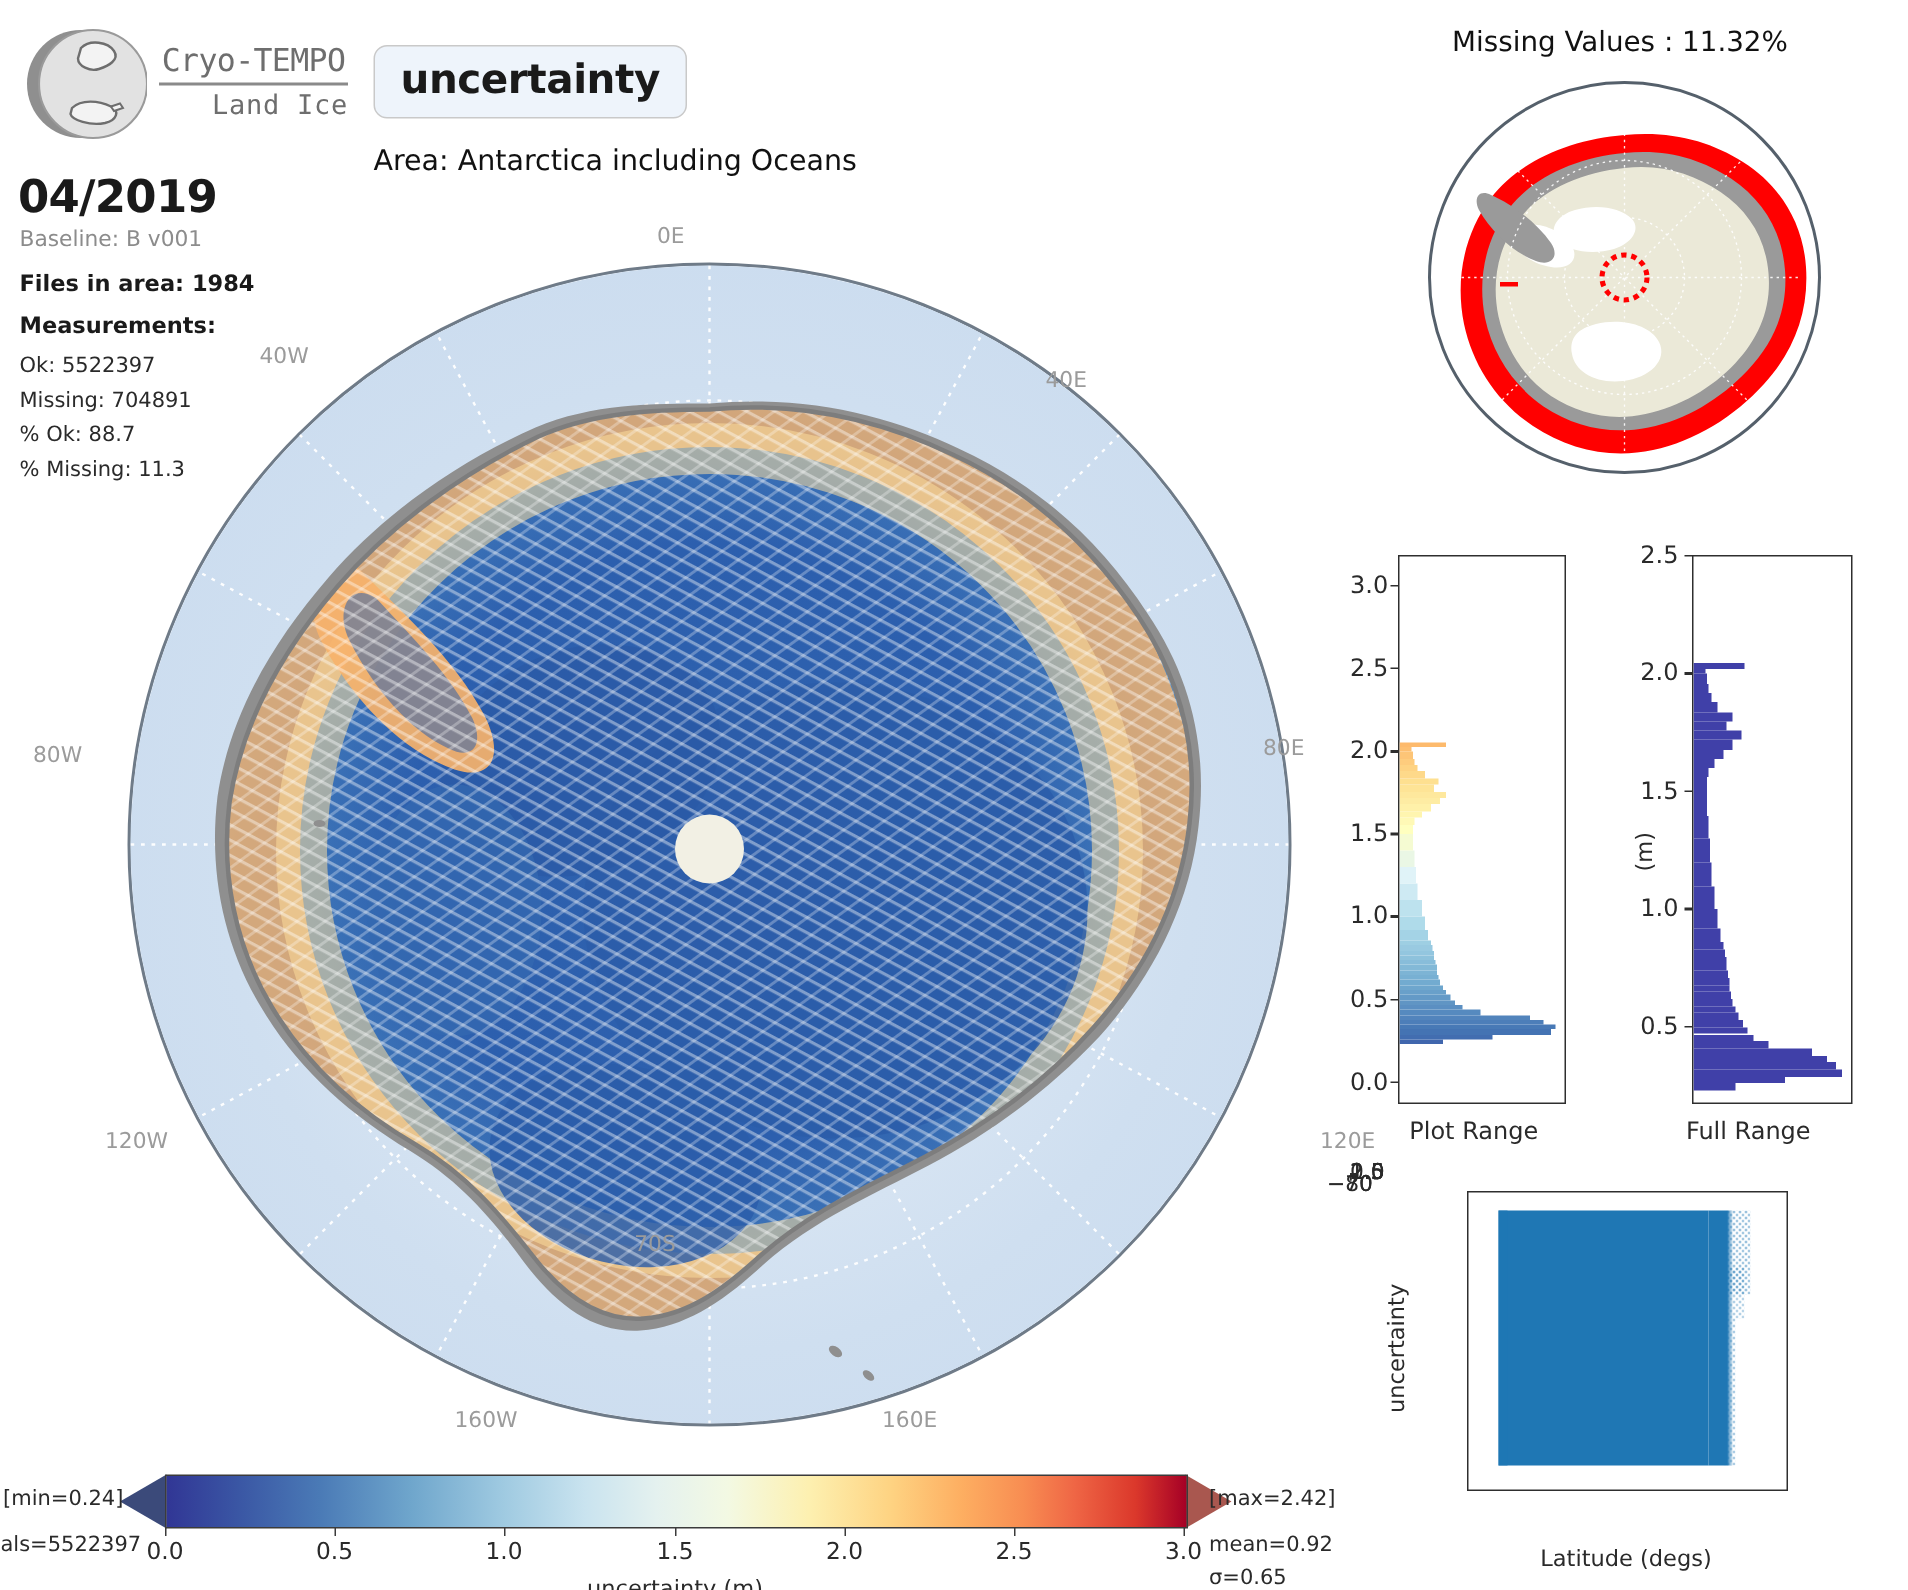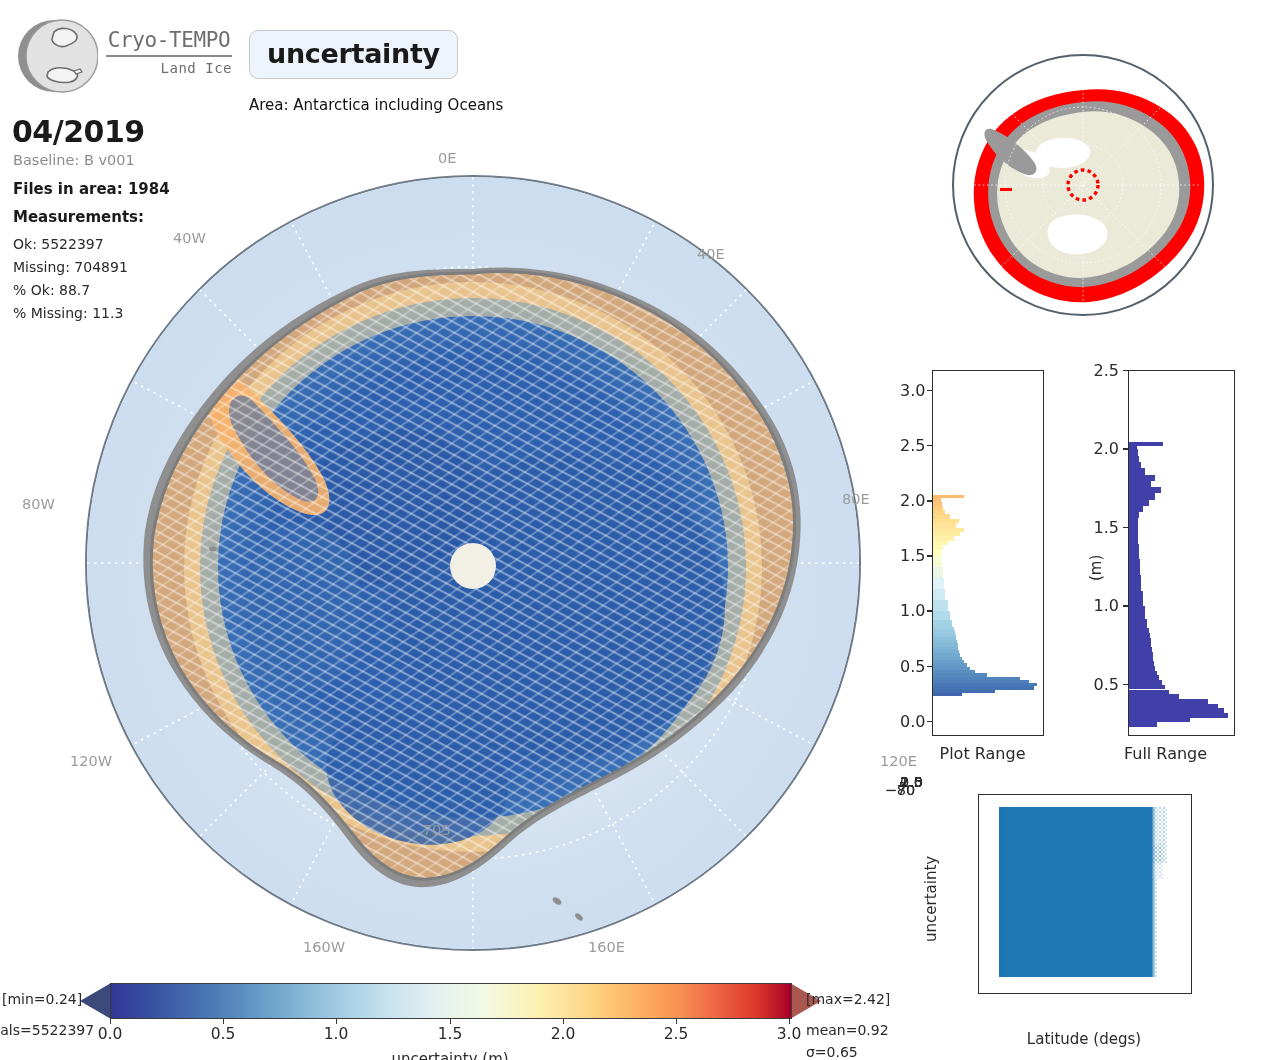--- a/index.html
+++ b/index.html
@@ -11,34 +11,34 @@
   .abs{position:absolute;}
 
   
   #logo-block{left:14px;top:12px;width:215px;height:86px;}
   #logo-globe{left:0;top:2px;width:84px;height:84px;}
   #logo-text{left:90px;top:18px;width:130px;text-align:center;}
   #logo-title{font-family:"DejaVu Sans Mono","Liberation Mono",monospace;
     font-size:21px;color:#6e6e6e;letter-spacing:-0.4px;line-height:1;}
   #logo-rule{height:1.5px;background:#8a8a8a;margin:4px 2px 3px 2px;}
   #logo-sub{font-family:"DejaVu Sans Mono","Liberation Mono",monospace;
-    font-size:14px;color:#6e6e6e;letter-spacing:0.5px;text-align:right;padding-right:2px;}
+    font-size:18px;color:#6e6e6e;letter-spacing:0.5px;text-align:right;padding-right:2px;}
 
   
   #date-label{left:12px;top:114px;font-size:30px;font-weight:bold;letter-spacing:-0.5px;}
   #baseline-label{left:13px;top:152px;font-size:14.5px;color:#8c8c8c;}
   #files-label{left:13px;top:180px;font-size:15px;font-weight:bold;}
   #measurements-label{left:13px;top:208px;font-size:15px;font-weight:bold;}
   .meas-line{left:13px;font-size:14px;color:#2a2a2a;}
 
   
   #variable-badge{left:249px;top:30px;
     background:#eef4fb;border:1px solid #c9c9c9;border-radius:9px;
     padding:7px 17px 9px 17px;font-size:27px;font-weight:bold;letter-spacing:-0.3px;}
-  #area-title{left:249px;top:96px;width:420px;font-size:15px;color:#111;}
+  #area-title{left:249px;top:96px;width:420px;font-size:19px;color:#111;}
 
   
   #map-wrap{left:60px;top:150px;width:820px;height:820px;}
   #map-disc{position:absolute;left:25px;top:25px;width:772px;height:772px;
     border-radius:50%;background:#cfdff0;border:2.5px solid #6f7b88;
     box-shadow:inset 0 0 0 1px #ffffff;overflow:hidden;}
   #ocean-shade{position:absolute;inset:0;border-radius:50%;
     background:radial-gradient(circle at 50% 52%,#e6eef8 0%,#dbe7f4 30%,#cfdff0 58%,#c7d9ee 100%);}
   .graticule{position:absolute;left:0;top:0;width:100%;height:100%;pointer-events:none;}
   .lon-label{position:absolute;font-size:14.5px;color:#9b9b9b;white-space:nowrap;}
@@ -275,20 +275,21 @@
 
   <div id="cbar-axis-label">uncertainty (m)</div>
   <div id="cbar-min">[min=0.24]</div>
   <div id="cbar-max">[max=2.42]</div>
   <div id="cbar-nvals">vals=5522397</div>
   <div id="cbar-mean">mean=0.92</div>
   <div id="cbar-sigma">σ=0.65</div>
 </div>
 
 <div class="abs" id="missing-panel">
+  <div id="missing-title">Missing Values : 11.32%</div>
   <div id="missing-disc">
     <svg viewBox="0 0 258 258" style="width:100%;height:100%">
 
       <path d="M129 34 C160 31,186 38,208 52 C232 67,248 92,250 122
                C252 152,242 178,222 200 C202 222,176 238,148 244
                C120 250,92 244,68 228 C44 212,28 188,22 160
                C16 130,22 100,40 76 C58 52,92 37,129 34 Z" fill="#ff0000"></path>
 
       <path d="M129 46 C157 43,180 50,200 63 C221 77,234 98,236 124
                C238 150,229 172,211 191 C193 210,170 224,145 229

